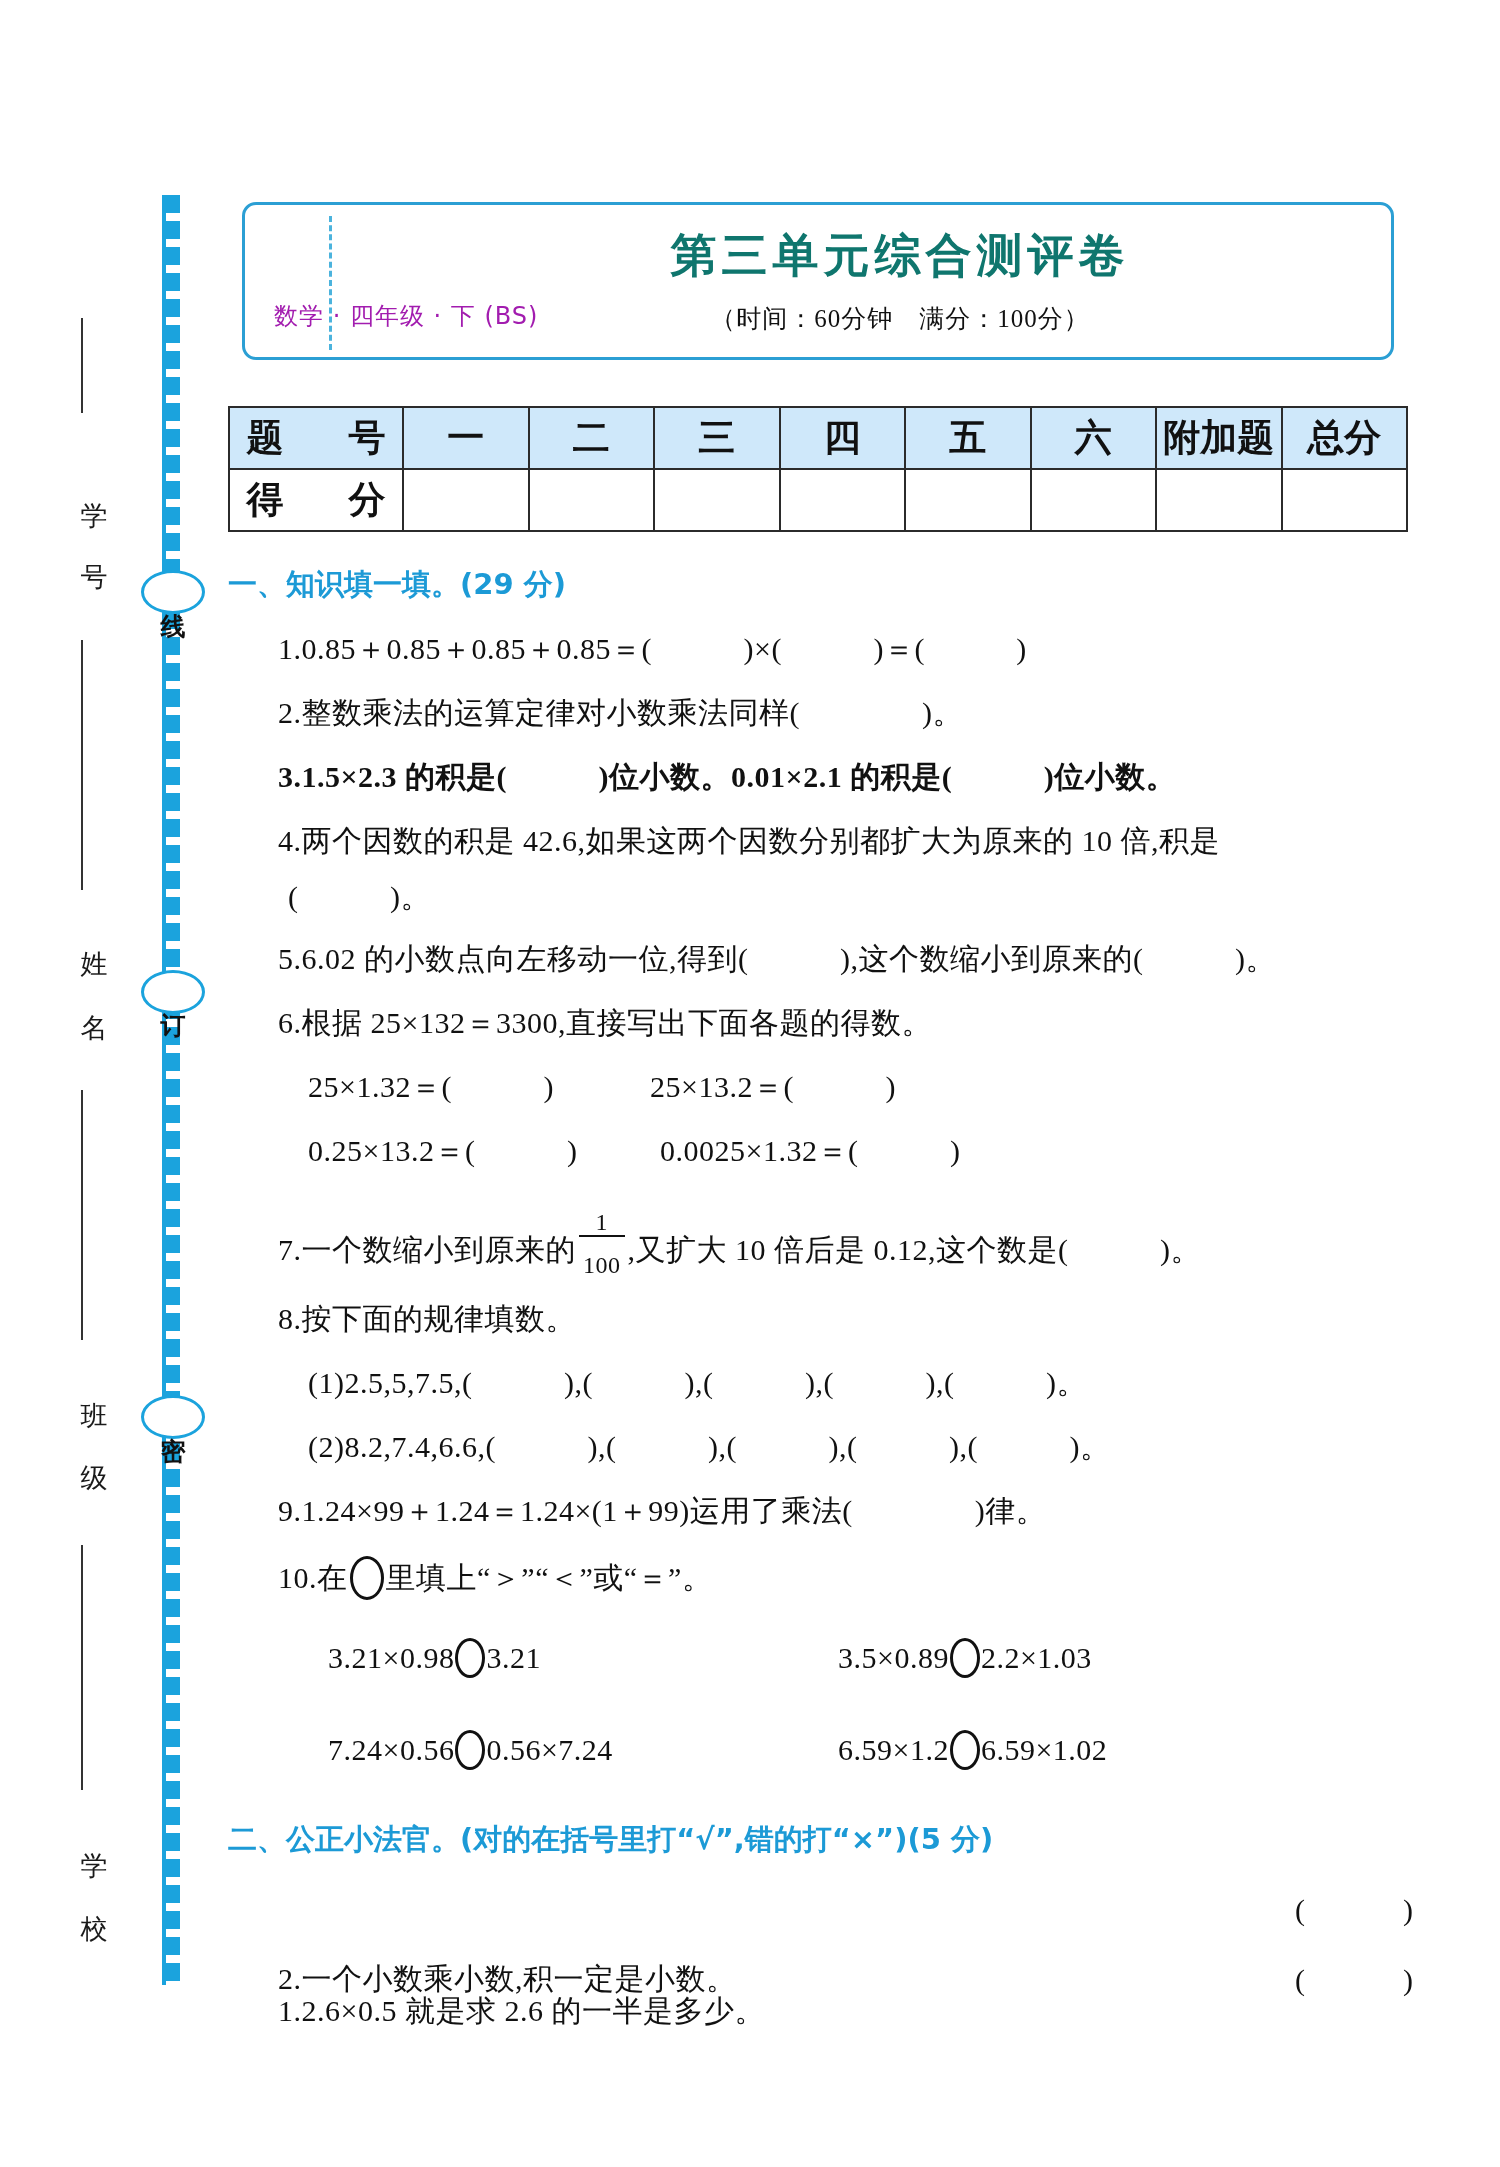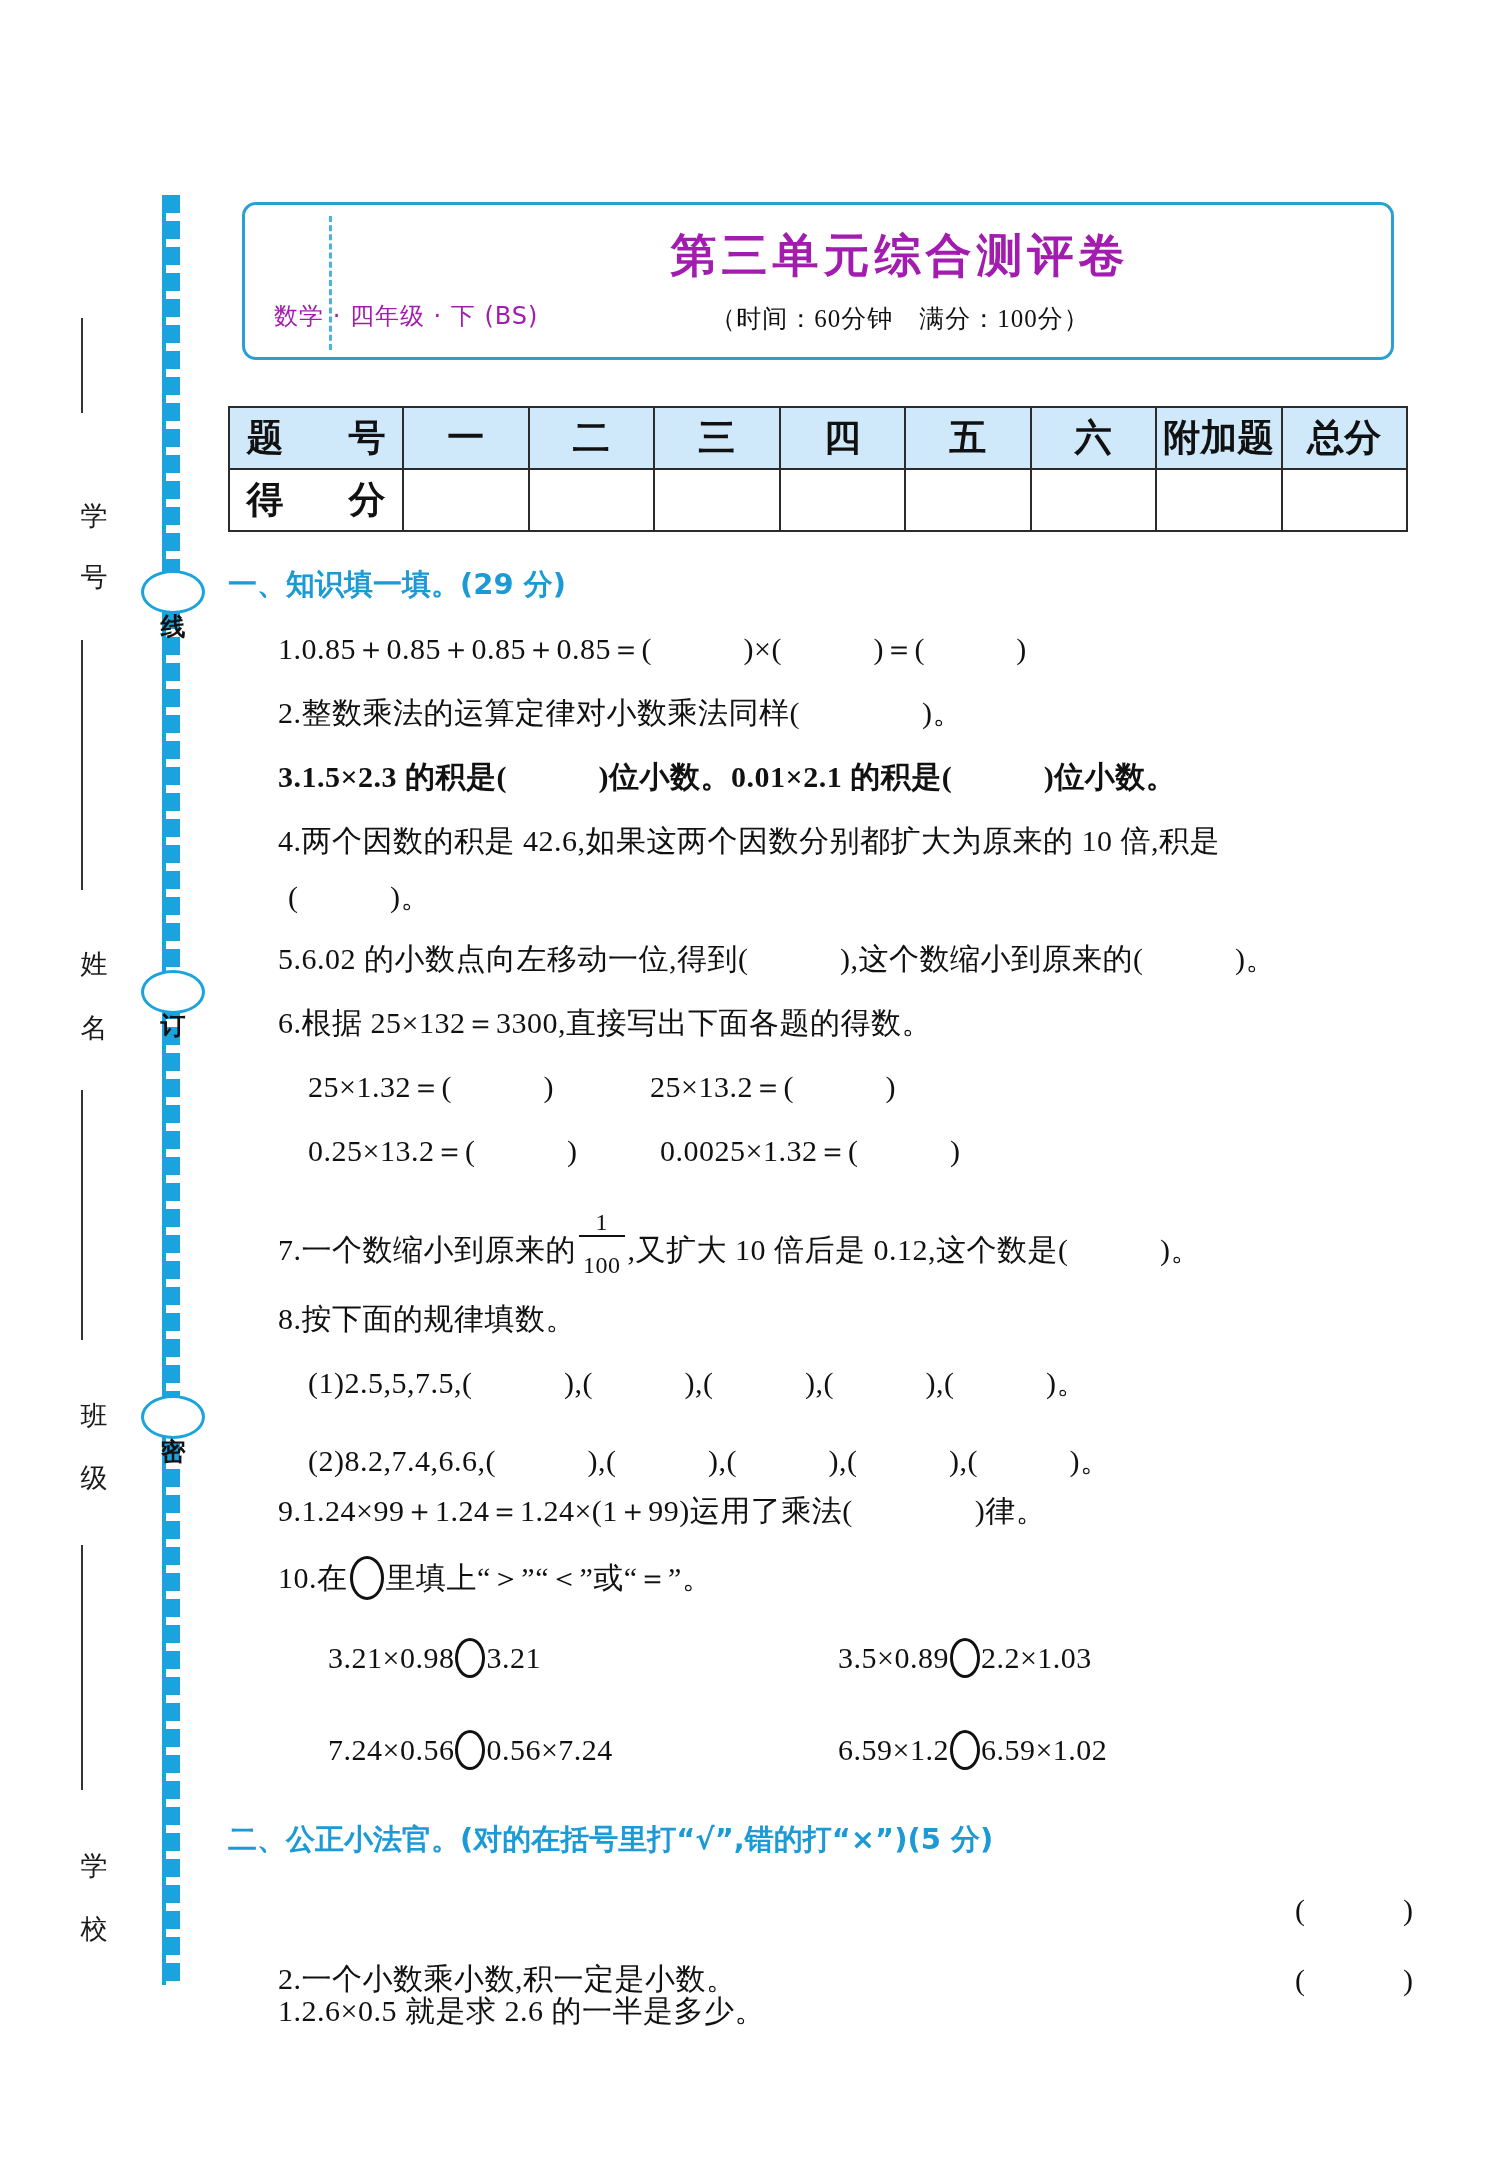--- a/index.html
+++ b/index.html
@@ -114,21 +114,21 @@
   .header-title {
     position: absolute;
     left: 420px;
     top: 225px;
     width: 960px;
     text-align: center;
     font-family: "DejaVu Serif", "Liberation Serif", serif;
     font-weight: bold;
     font-size: 46px;
     letter-spacing: 5px;
-    color: #a21caf;
+    color: #0f766e;
   }
   .header-meta {
     position: absolute;
     left: 420px;
     top: 302px;
     width: 960px;
     text-align: center;
     font-size: 25px;
     color: #111;
     letter-spacing: 1px;
@@ -296,21 +296,21 @@
   <div class="q" style="left:308px; top:1132px;">0.25×13.2＝(　　　)</div>
   <div class="q" style="left:660px; top:1132px;">0.0025×1.32＝(　　　)</div>
 
   <div class="q" style="left:278px; top:1210px;">
     <span>7.一个数缩小到原来的</span><span class="frac"><span class="num">1</span><span class="den">100</span></span><span>,又扩大 10 倍后是 0.12,这个数是(　　　)。</span>
   </div>
 
   <div class="q cn" style="left:278px; top:1300px;">8.按下面的规律填数。</div>
 
   <div class="q" style="left:308px; top:1364px;">(1)2.5,5,7.5,(　　　),(　　　),(　　　),(　　　),(　　　)。</div>
-  <div class="q" style="left:308px; top:1428px;margin-top:14px;">(2)8.2,7.4,6.6,(　　　),(　　　),(　　　),(　　　),(　　　)。</div>
+  <div class="q" style="left:308px; top:1428px;">(2)8.2,7.4,6.6,(　　　),(　　　),(　　　),(　　　),(　　　)。</div>
 
   <div class="q" style="left:278px; top:1492px;">9.1.24×99＋1.24＝1.24×(1＋99)运用了乘法(　　　　)律。</div>
 
   <div class="q" style="left:278px; top:1556px;">
     <span>10.在</span><span class="circ"></span><span>里填上“＞”“＜”或“＝”。</span>
   </div>
 
   <div class="q" style="left:328px; top:1638px;">
     <span>3.21×0.98</span><span class="circ-sm"></span><span>3.21</span>
   </div>

